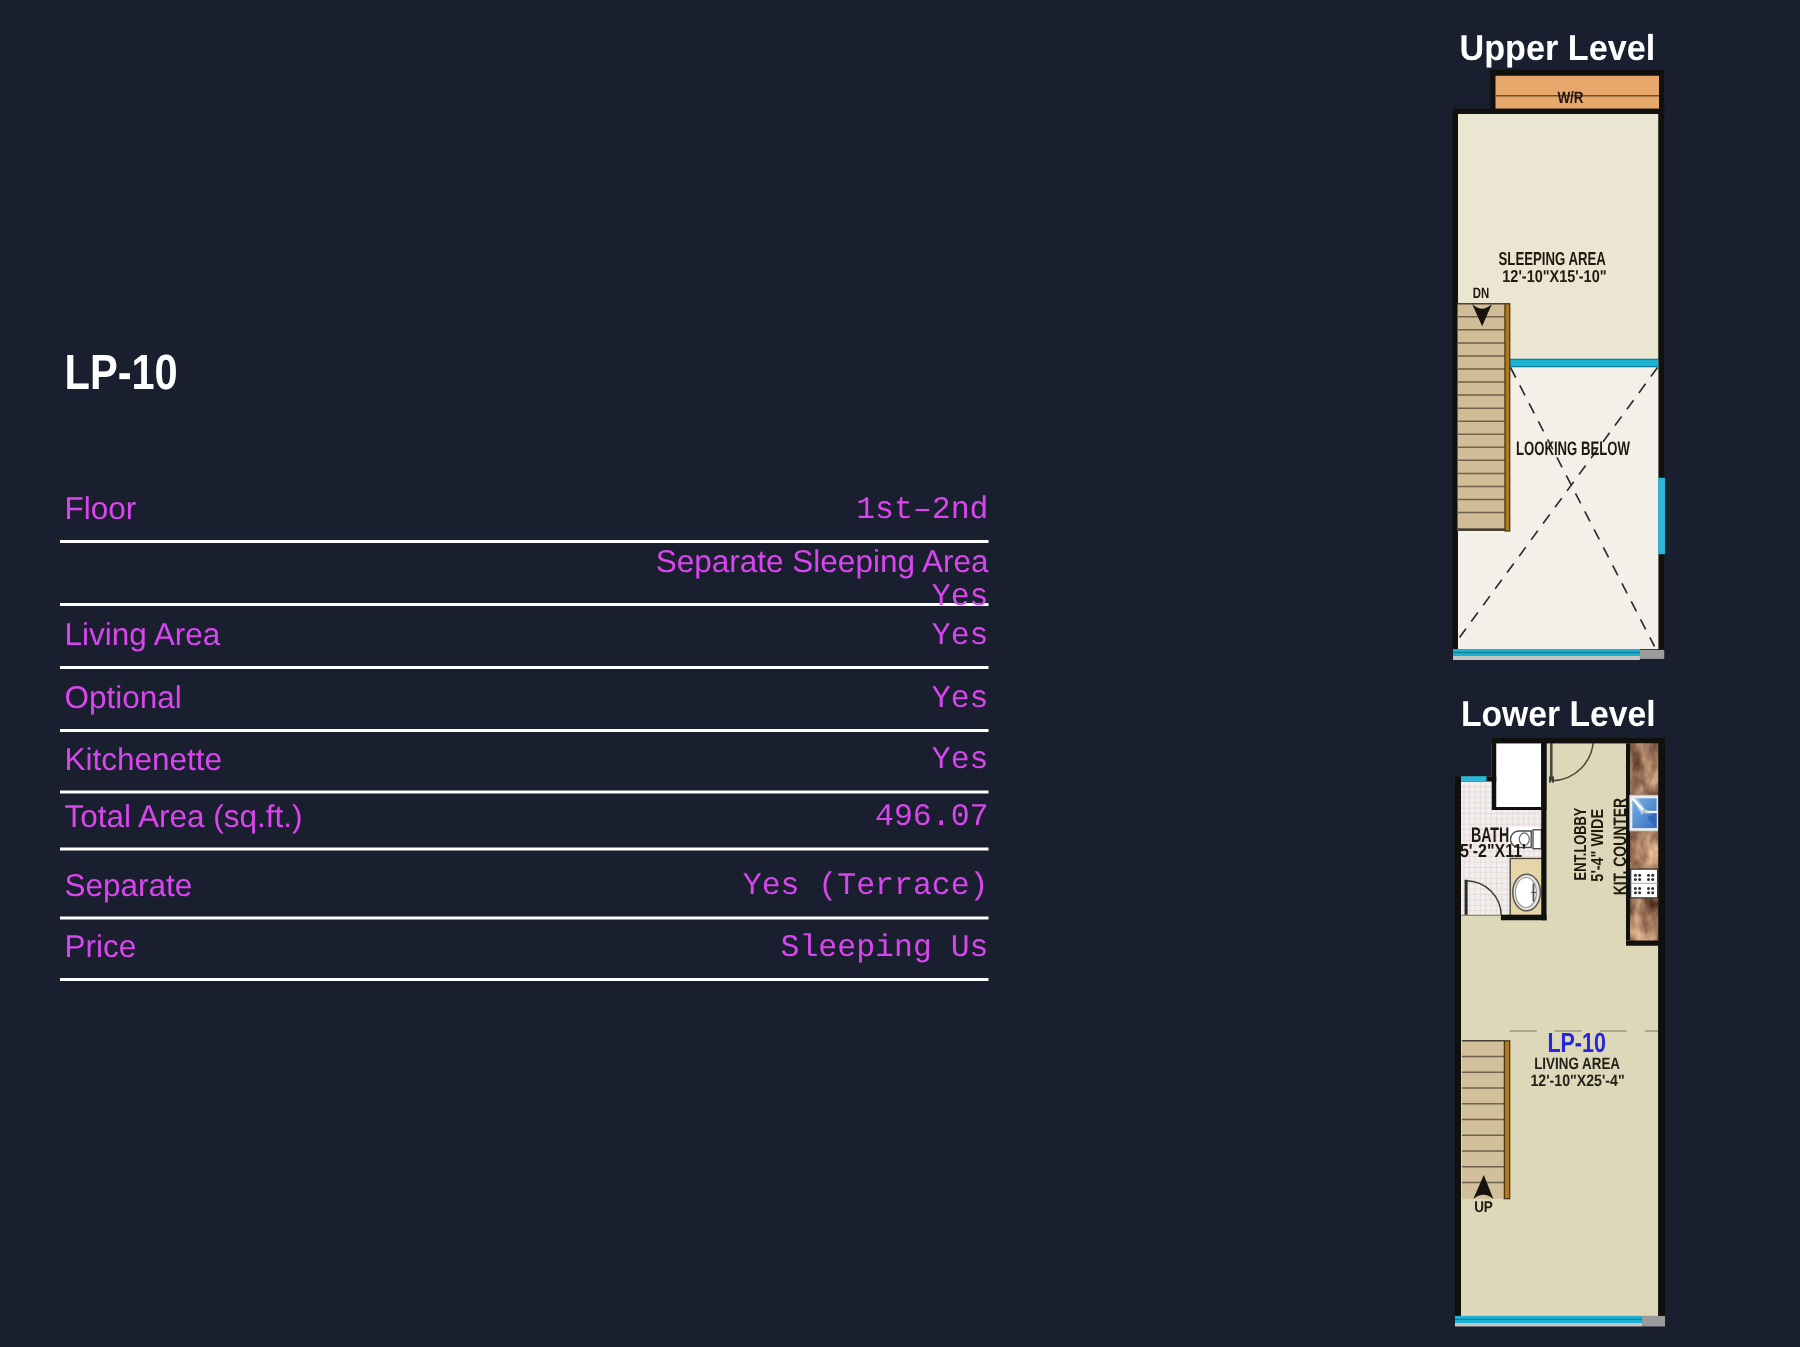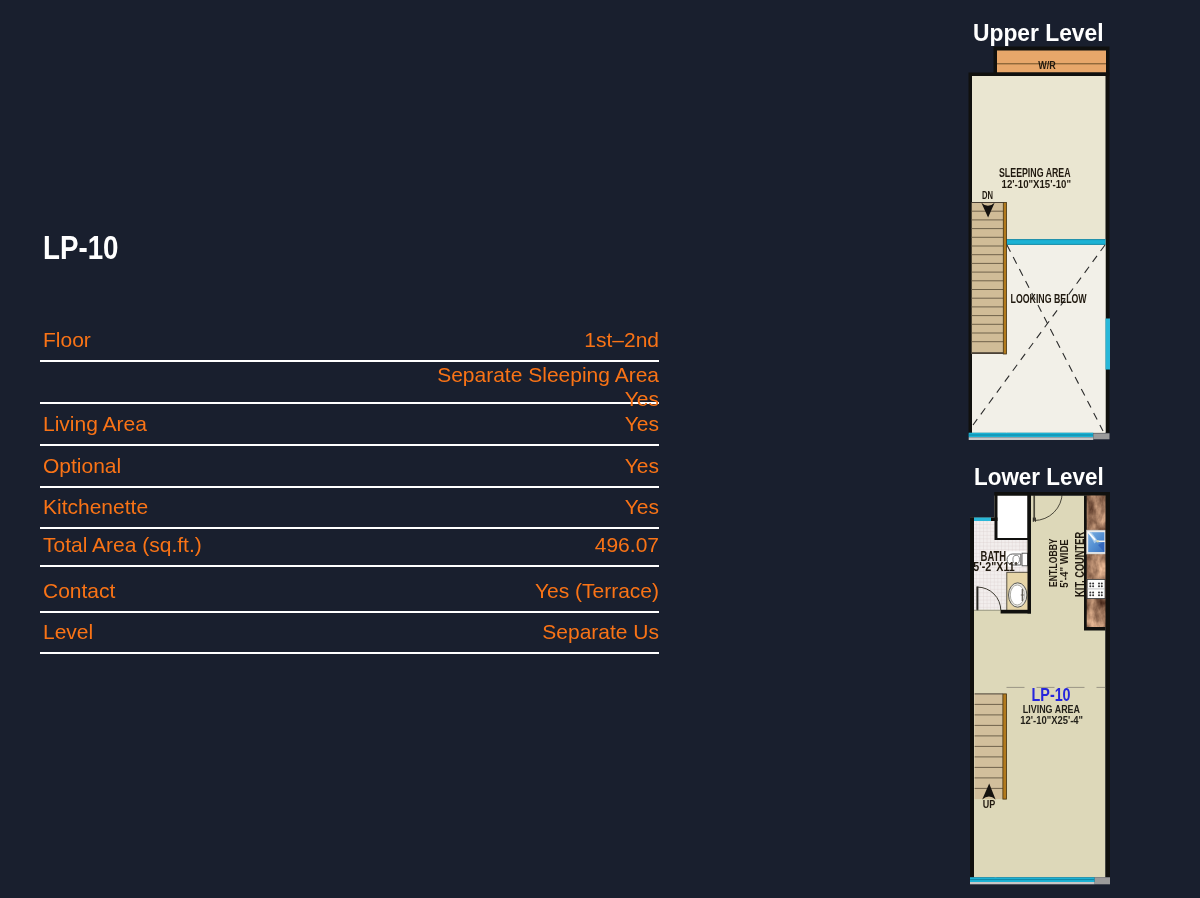--- a/index.html
+++ b/index.html
@@ -2,24 +2,24 @@
 <html><head>
 <meta charset="utf-8">
 <style>
   html,body{margin:0;padding:0;}
   body{width:1200px;height:898px;background:#191f2e;position:relative;overflow:hidden;
        font-family:"Liberation Sans",sans-serif;}
   .abs{position:absolute;}
   .title{color:#fff;font-weight:bold;font-size:33px;transform:scaleX(0.84);transform-origin:0 50%;}
   .lvl{color:#fff;font-weight:bold;font-size:24px;}
   .row{position:absolute;left:40px;width:619px;height:41.7px;border-bottom:2.5px solid #ffffff;
-       color:#f97316;font-size:21px;display:flex;justify-content:space-between;align-items:flex-end;
+       color:#d946ef;font-size:21px;display:flex;justify-content:space-between;align-items:flex-end;
        padding-bottom:8px;box-sizing:border-box;}
   .row .l{padding-left:3px;}
-  .row .r{padding-right:0px;}
+  .row .r{padding-right:0px;font-family:Liberation Mono, monospace;}
 </style>
 </head>
 <body>
 
 <div class="abs" style="left:0;top:0;width:1200px;height:898px;"></div>
 
 <div class="abs title" style="left:43px;top:229px;">LP-10</div>
 
 <div class="abs" style="left:0;top:0;">
 
@@ -47,27 +47,27 @@
       <span class="l">Kitchenette</span>
       <span class="r">Yes</span>
     </div>
 
   <div class="row" style="top:525px;">
       <span class="l">Total Area (sq.ft.)</span>
       <span class="r">496.07</span>
     </div>
 
   <div class="row" style="top:571px;">
-      <span class="l">Contact</span>
+      <span class="l">Separate</span>
       <span class="r">Yes (Terrace)</span>
     </div>
 
   <div class="row" style="top:612.7px;">
-      <span class="l">Level</span>
-      <span class="r">Separate Us</span>
+      <span class="l">Price</span>
+      <span class="r">Sleeping Us</span>
     </div>
 </div>
 
 <div class="abs lvl" style="left:973px;top:19px;transform:scaleX(0.95);transform-origin:0 50%;">Upper Level</div>
 
 <svg class="abs" style="left:965px;top:44px;" width="147" height="398" viewBox="0 0 147 398">
 
   <rect x="28.5" y="2.5" width="116" height="29" fill="#10100e"></rect>
 
   <rect x="32" y="6.5" width="109" height="22" fill="#e8a76a"></rect>

